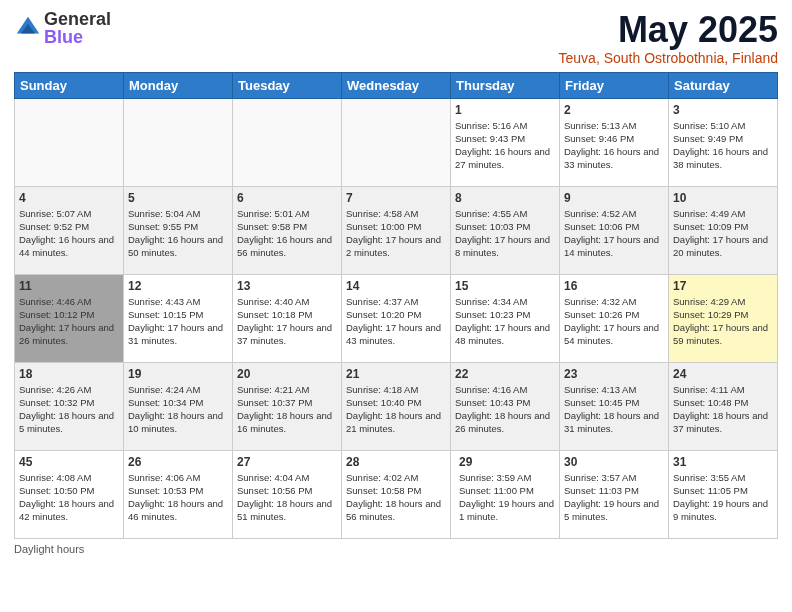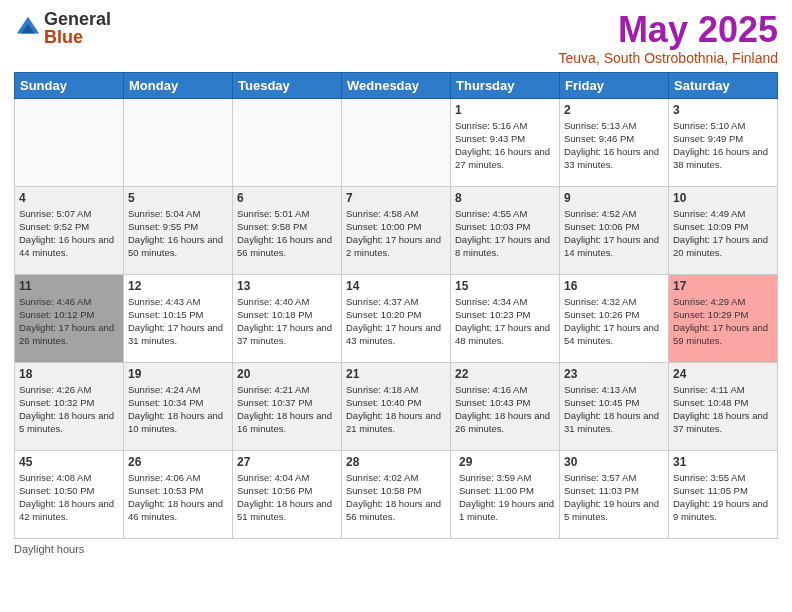--- a/index.html
+++ b/index.html
@@ -33,34 +33,34 @@
       line-height: 1;
     }
     .logo-general {
       font-size: 18px;
       font-weight: bold;
       color: #333;
     }
     .logo-blue {
       font-size: 18px;
       font-weight: bold;
-      color: #c2410c;
+      color: #8b5cf6;
     }
     .logo-icon {
       width: 28px;
       height: 28px;
       margin-right: 2px;
     }
     .title-block {
       text-align: right;
     }
     .month-title {
       font-size: 36px;
       font-weight: bold;
-      color: #a21caf;
+      color: #0f172a;
       line-height: 1.1;
     }
     .location-title {
       font-size: 14px;
       color: #c2410c;
     }
     .calendar {
       flex: 1;
       border: 1px solid #ccc;
       border-collapse: collapse;
@@ -259,21 +259,21 @@
 Daylight: 17 hours
 and 48 minutes.</div>
           </td>
           <td style="background: rgb(255, 255, 255);">
             <span class="day-number">16</span>
             <div class="day-info">Sunrise: 4:32 AM
 Sunset: 10:26 PM
 Daylight: 17 hours
 and 54 minutes.</div>
           </td>
-          <td style="background: #fca5a5;">
+          <td style="background: #fef9c3;">
             <span class="day-number">17</span>
             <div class="day-info">Sunrise: 4:29 AM
 Sunset: 10:29 PM
 Daylight: 17 hours
 and 59 minutes.</div>
           </td>
         </tr>
         <tr>
           <td style="background: rgb(240, 240, 240);">
             <span class="day-number">18</span>

